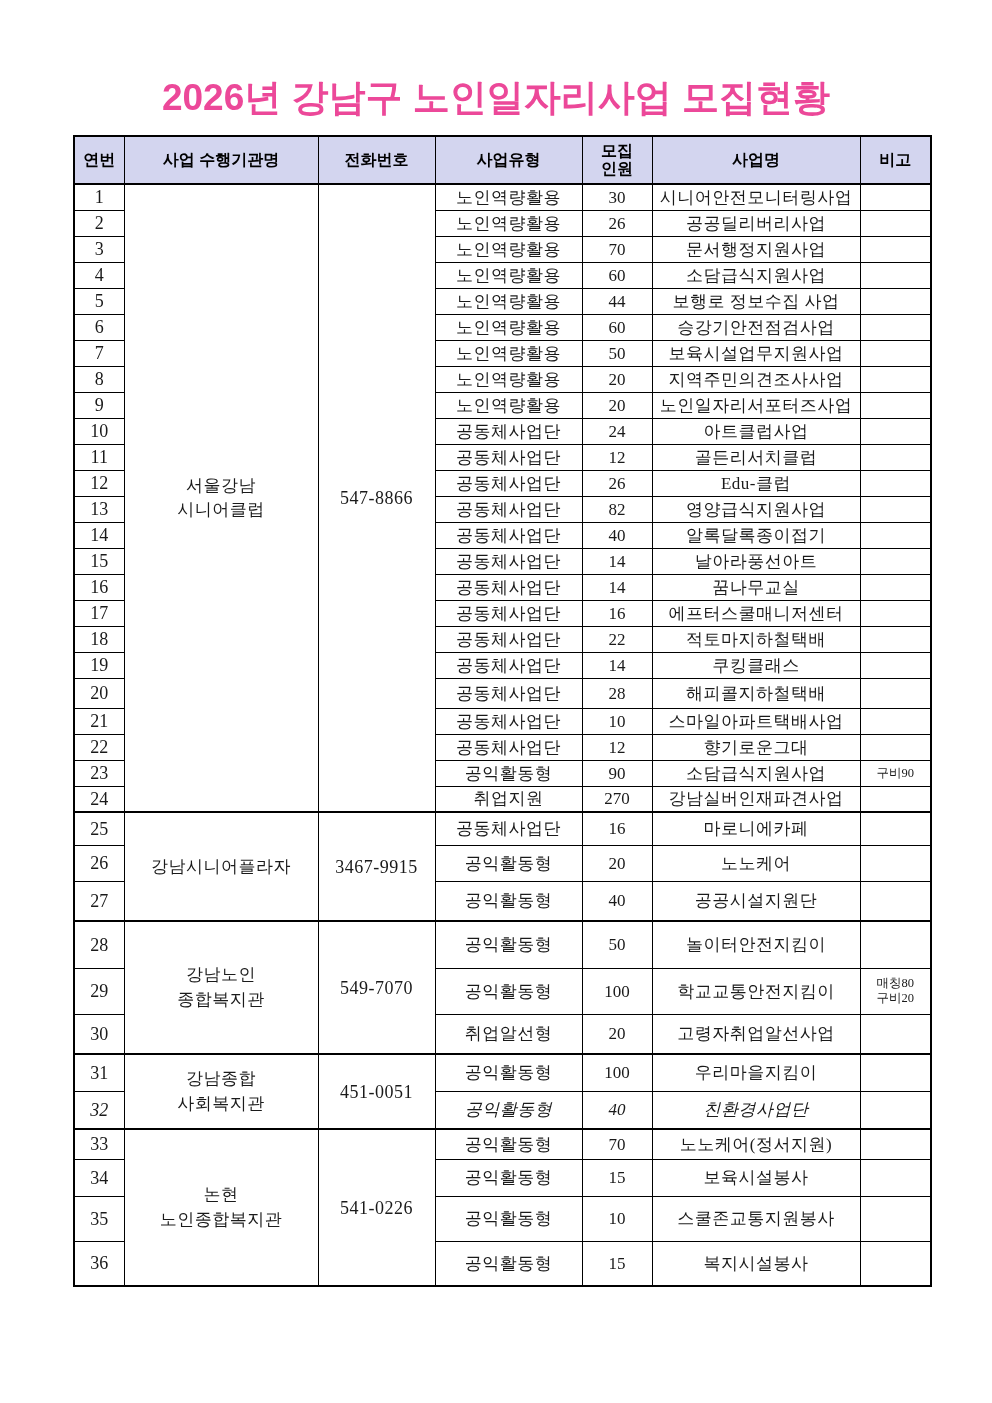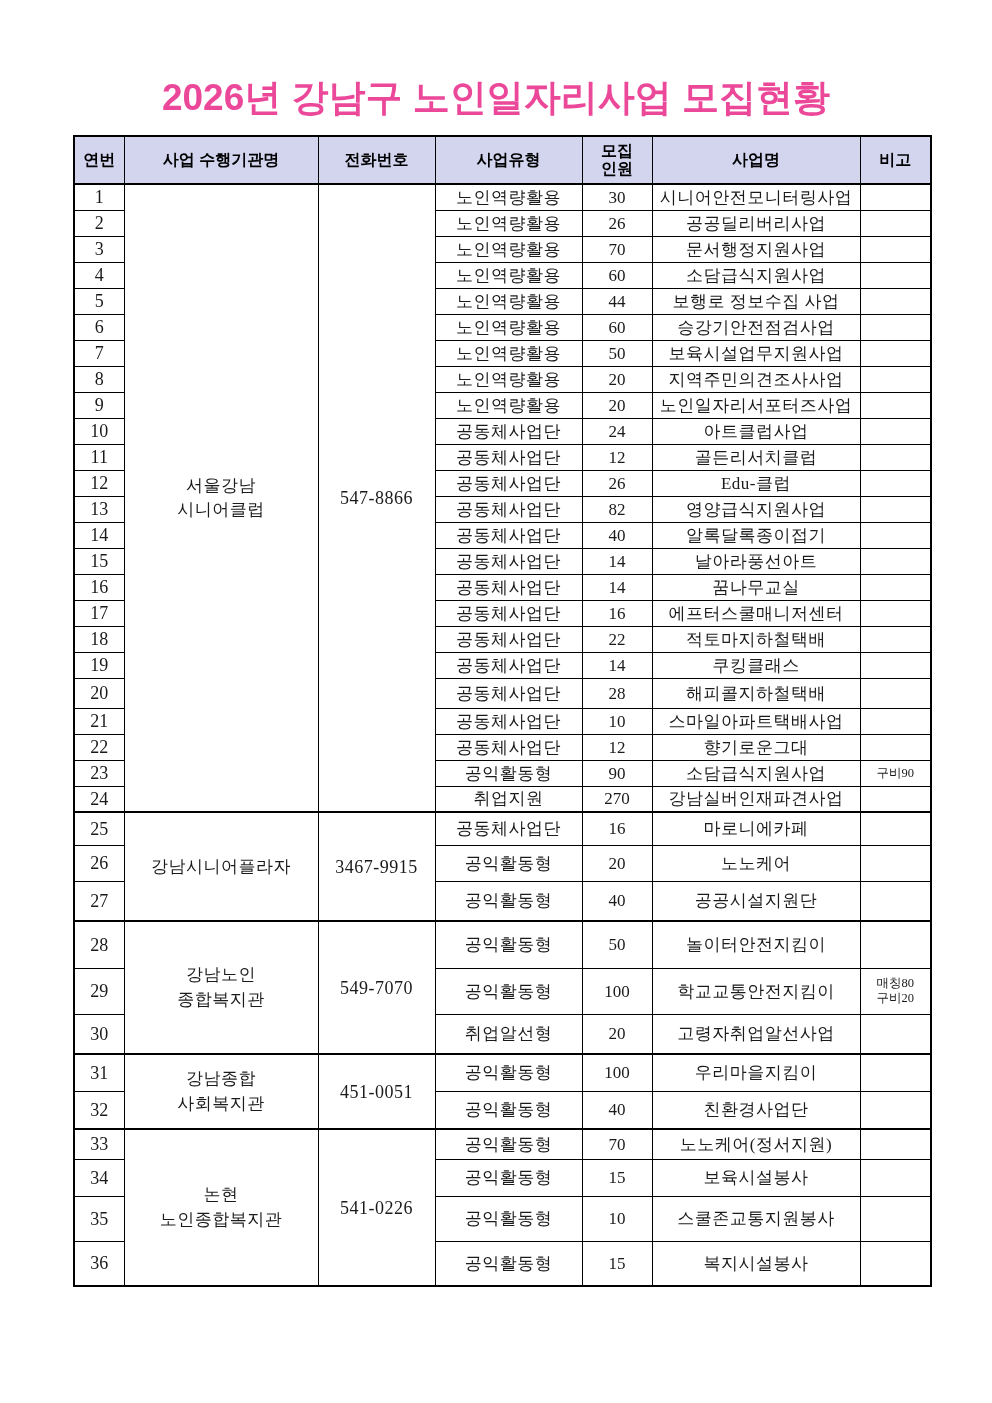--- a/index.html
+++ b/index.html
@@ -308,21 +308,21 @@
         <tr class="group-start" style="height: 37px;">
           <td class="cell-no">31</td>
           <td class="cell-org" rowspan="2">강남종합
 사회복지관</td>
           <td class="cell-phone" rowspan="2">451-0051</td>
           <td class="cell-type">공익활동형</td>
           <td class="cell-count">100</td>
           <td class="cell-name">우리마을지킴이</td>
           <td class="cell-note"></td>
         </tr>
-        <tr style="height: 38px;">
+        <tr style="height: 38px; font-style: italic;">
           <td class="cell-no">32</td>
           <td class="cell-type">공익활동형</td>
           <td class="cell-count">40</td>
           <td class="cell-name">친환경사업단</td>
           <td class="cell-note"></td>
         </tr>
         <tr class="group-start" style="height: 30px;">
           <td class="cell-no">33</td>
           <td class="cell-org" rowspan="4">논현
 노인종합복지관</td>

